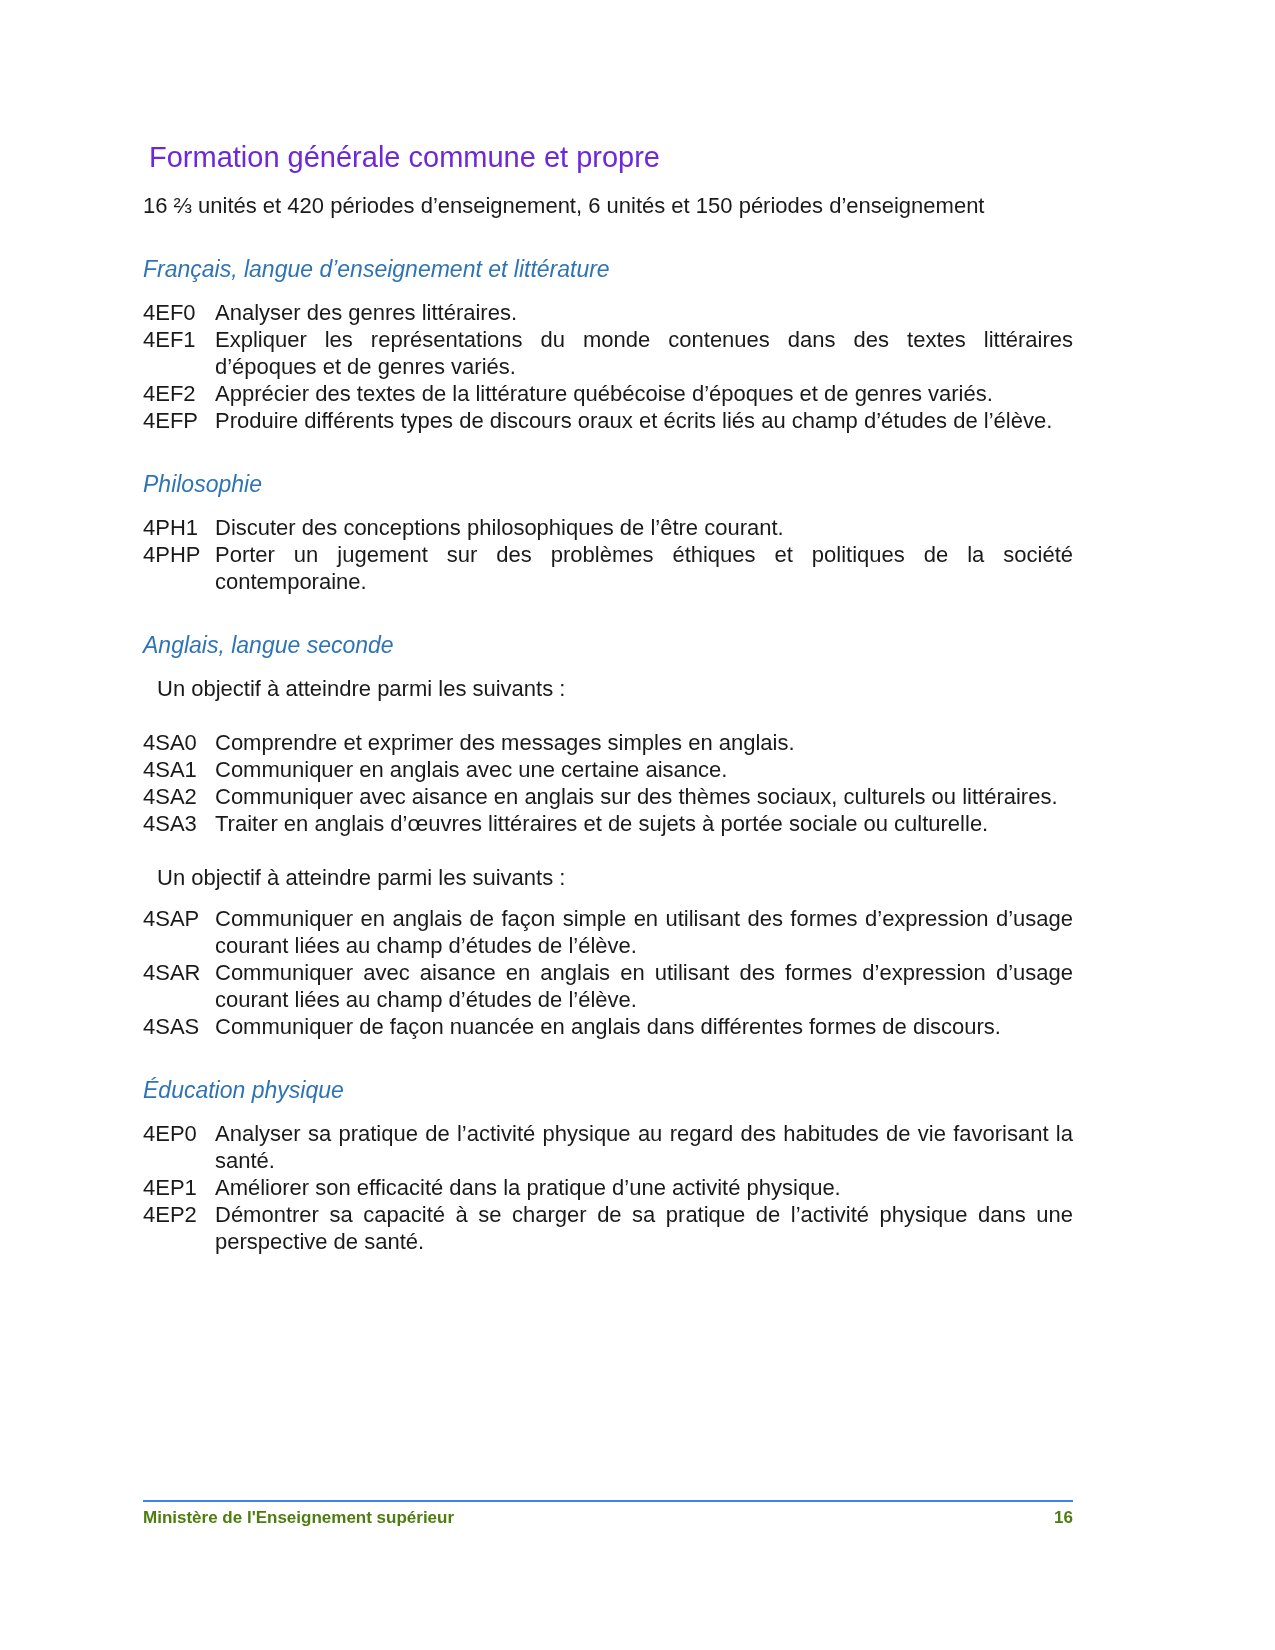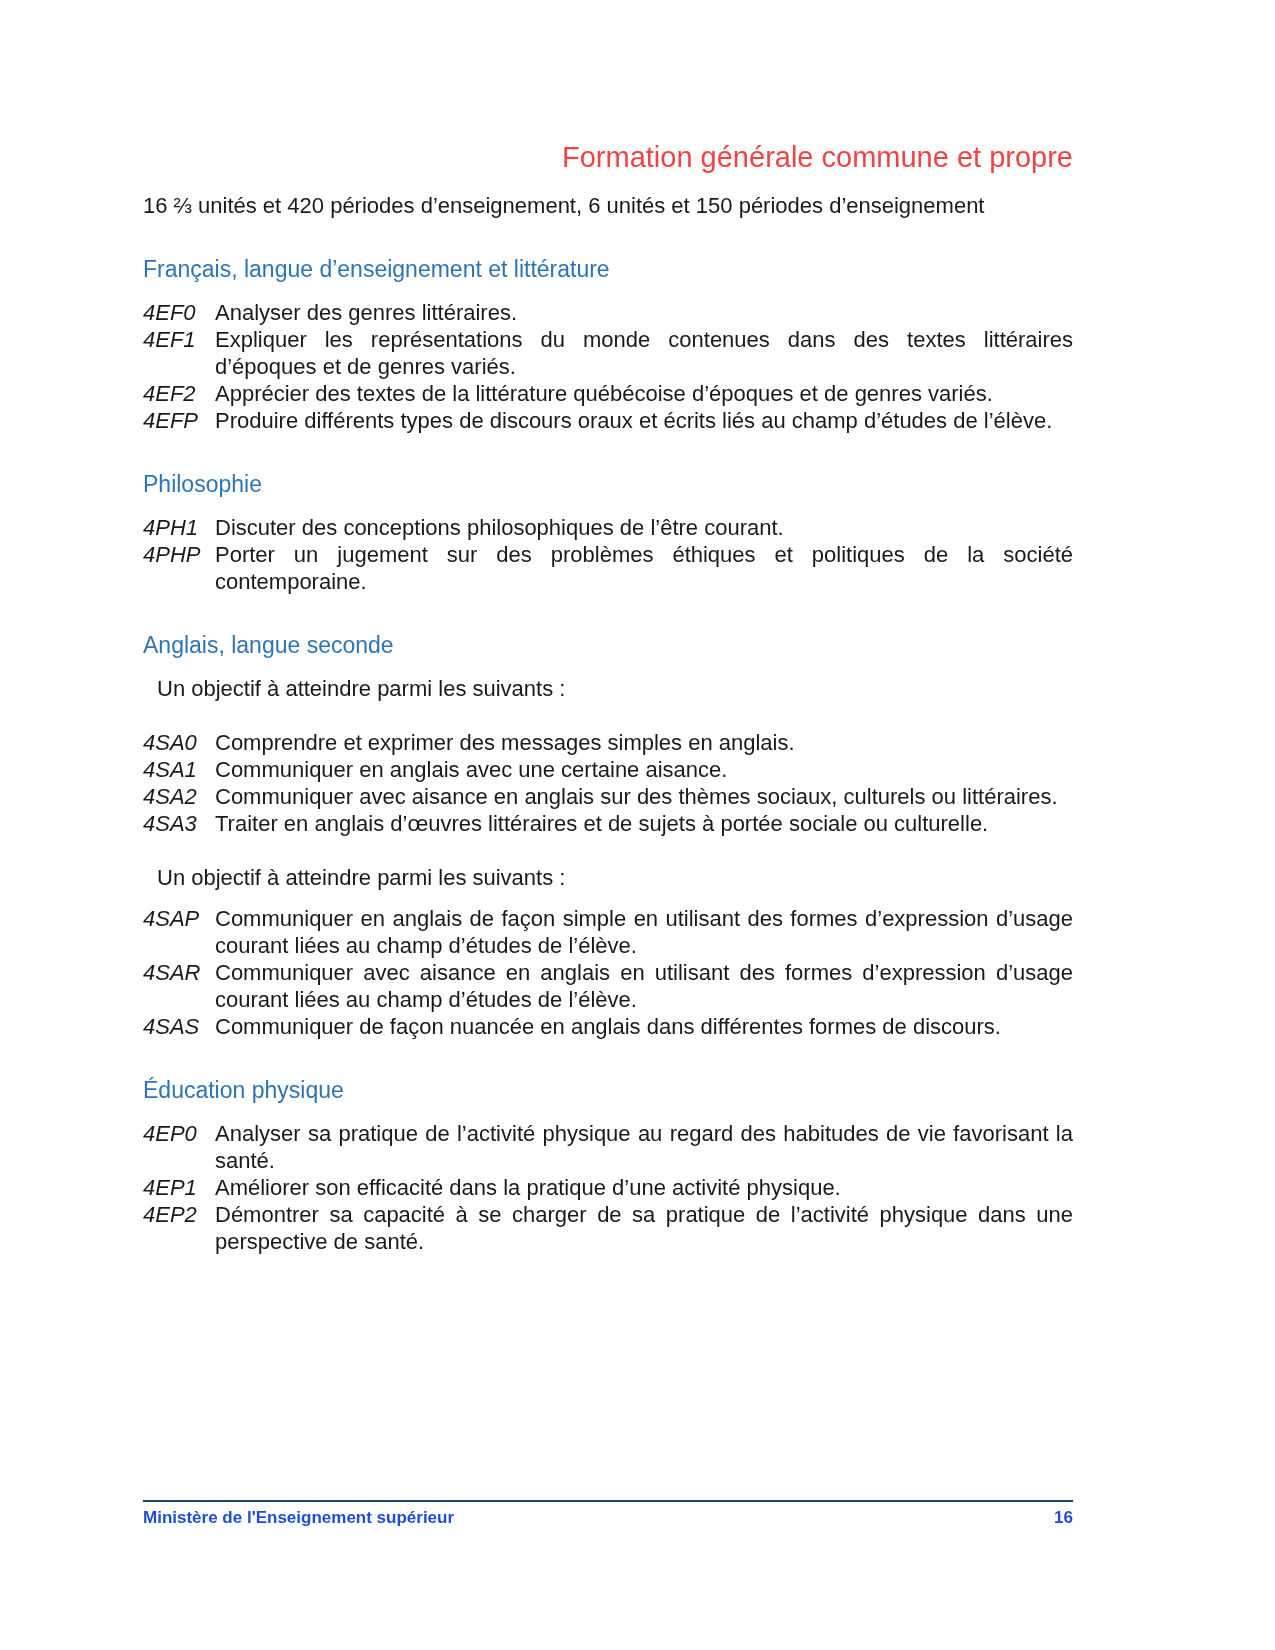--- a/index.html
+++ b/index.html
@@ -20,72 +20,71 @@
   .page-content {
     position: absolute;
     top: 140px;
     left: 143px;
     width: 930px;
   }
   .doc-title {
     font-size: 29px;
     line-height: 34px;
     font-weight: 400;
-    color: #ef4444;
+    color: #6d28d9;
     margin: 0 0 18px 6px;
-    text-align: right;
   }
   .doc-subtitle {
     margin: 12px 0 8px 0;
   }
   .section-heading {
     font-size: 23px;
     line-height: 28px;
     font-weight: 400;
     color: #2E74B5;
     margin: 36px 0 16px 0;
+    font-style: italic;
   }
   .intro-para {
     margin: 14px;
   }
   .intro-para.gap-after {
     margin-bottom: 27px;
   }
   .intro-para.gap-before {
     margin-top: 27px;
   }
   .items {
     margin: 0;
   }
   .item {
     display: flex;
     align-items: flex-start;
   }
   .item .code {
     flex: 0 0 72px;
     white-space: nowrap;
-    font-style: italic;
   }
   .item .text {
     flex: 1 1 auto;
     text-align: justify;
   }
   .footer {
     position: absolute;
     top: 1500px;
     left: 143px;
     width: 930px;
-    border-top: 2px solid #0c4a6e;
+    border-top: 2px solid #3b82f6;
     padding-top: 5px;
     display: flex;
     justify-content: space-between;
     font-size: 17px;
     line-height: 21px;
     font-weight: 700;
-    color: #1d4ed8;
+    color: #4d7c0f;
   }
 </style>
 </head>
 <body>
 
 <div class="page-content">
 
   <h1 class="doc-title">Formation générale commune et propre</h1>
 
   <p class="doc-subtitle">16 ⅔ unités et 420 périodes d’enseignement, 6 unités et 150 périodes d’enseignement</p>

